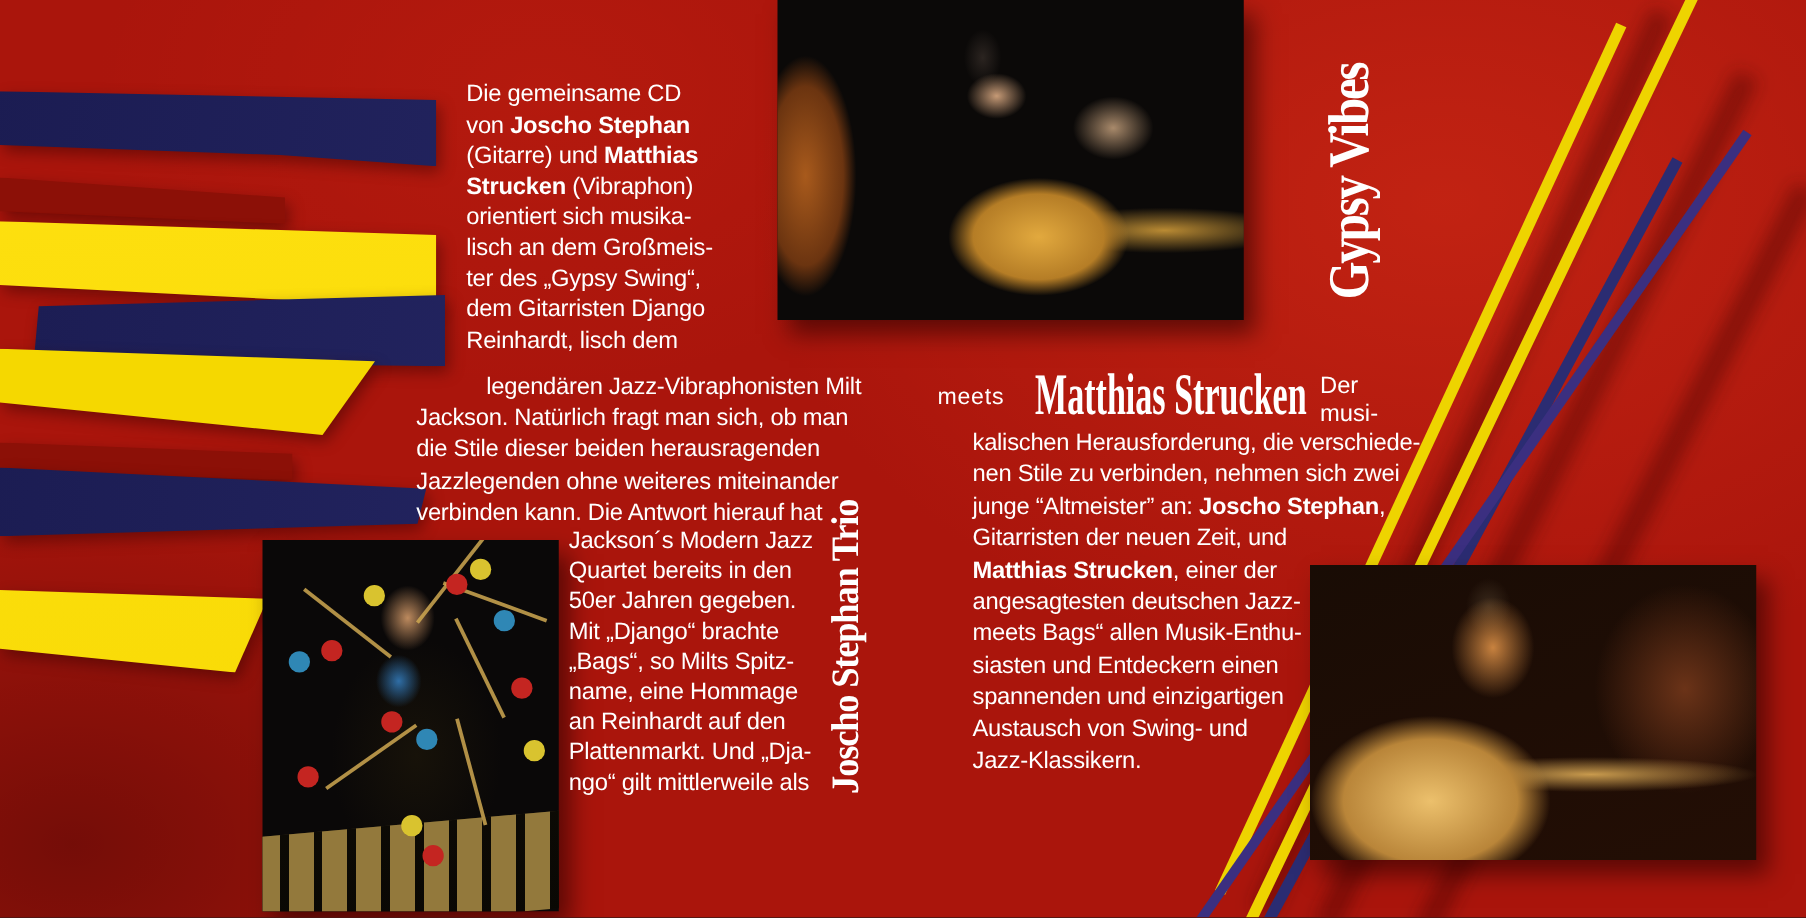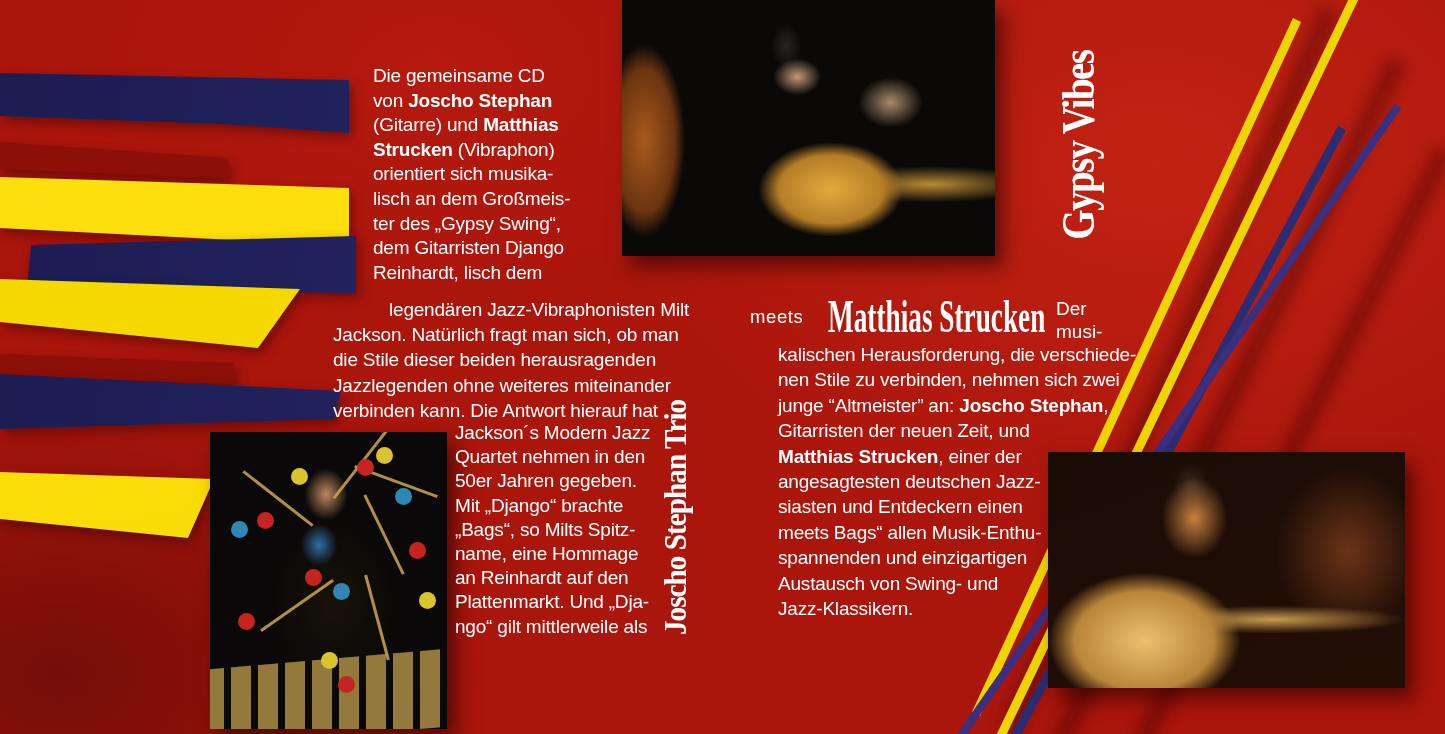--- a/index.html
+++ b/index.html
@@ -161,36 +161,36 @@
     </div>
   <div class="txt block-b">
       <div class="tl"><span>legendären Jazz-Vibraphonisten Milt</span></div>
       <div class="tl"><span>Jackson. Natürlich fragt man sich, ob man</span></div>
       <div class="tl"><span>die Stile dieser beiden herausragenden</span></div>
       <div class="tl"><span>Jazzlegenden ohne weiteres miteinander</span></div>
       <div class="tl"><span>verbinden kann. Die Antwort hierauf hat</span></div>
     </div>
   <div class="txt block-c">
       <div class="tl"><span>Jackson´s Modern Jazz</span></div>
-      <div class="tl"><span>Quartet nehmen in den</span></div>
+      <div class="tl"><span>Quartet bereits in den</span></div>
       <div class="tl"><span>50er Jahren gegeben.</span></div>
       <div class="tl"><span>Mit „Django“ brachte</span></div>
       <div class="tl"><span>„Bags“, so Milts Spitz-</span></div>
       <div class="tl"><span>name, eine Hommage</span></div>
       <div class="tl"><span>an Reinhardt auf den</span></div>
       <div class="tl"><span>Plattenmarkt. Und „Dja-</span></div>
       <div class="tl"><span>ngo“ gilt mittlerweile als</span></div>
     </div>
   <div class="txt block-e">
       <div class="tl"><span>kalischen Herausforderung, die verschiede-</span></div>
       <div class="tl"><span>nen Stile zu verbinden, nehmen sich zwei</span></div>
       <div class="tl"><span>junge “Altmeister” an: </span><span class="b">Joscho Stephan</span><span>,</span></div>
       <div class="tl"><span>Gitarristen der neuen Zeit, und</span></div>
       <div class="tl"><span class="b">Matthias Strucken</span><span>, einer der</span></div>
       <div class="tl"><span>angesagtesten deutschen Jazz-</span></div>
+      <div class="tl"><span>meets Bags“ allen Musik-Enthu-</span></div>
       <div class="tl"><span>siasten und Entdeckern einen</span></div>
-      <div class="tl"><span>meets Bags“ allen Musik-Enthu-</span></div>
       <div class="tl"><span>spannenden und einzigartigen</span></div>
       <div class="tl"><span>Austausch von Swing- und</span></div>
       <div class="tl"><span>Jazz-Klassikern.</span></div>
     </div>
 
 </div>
 
 </body></html>

